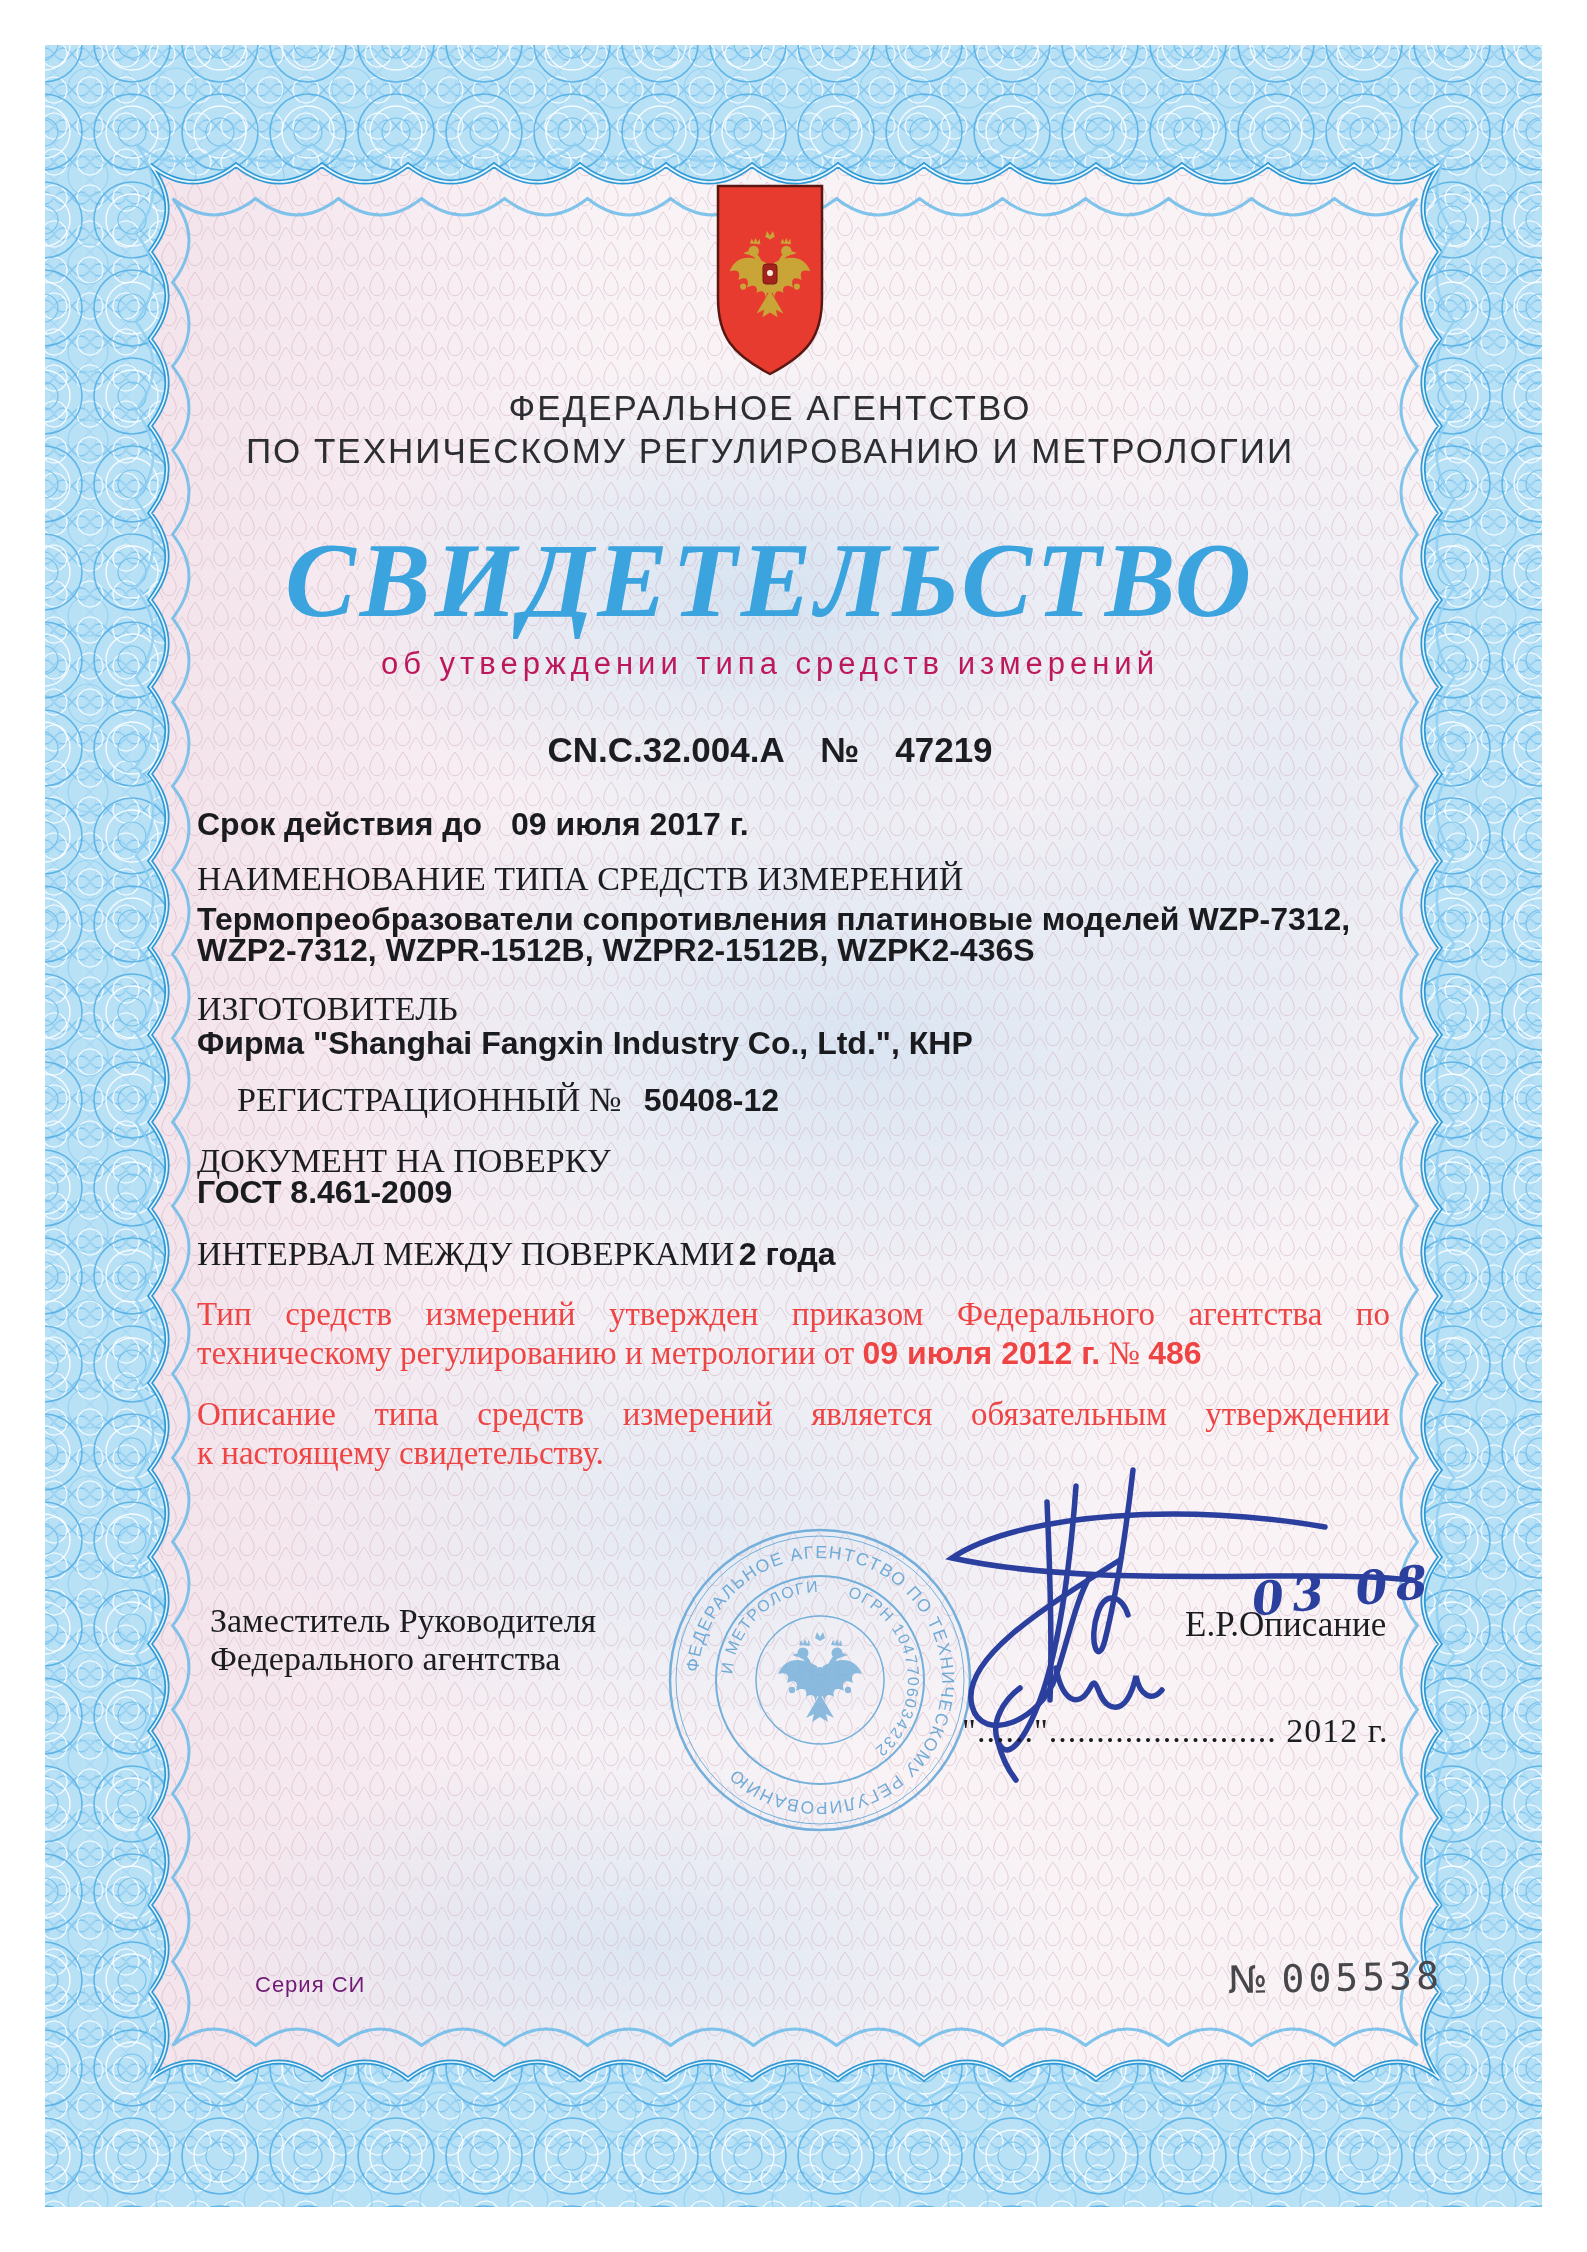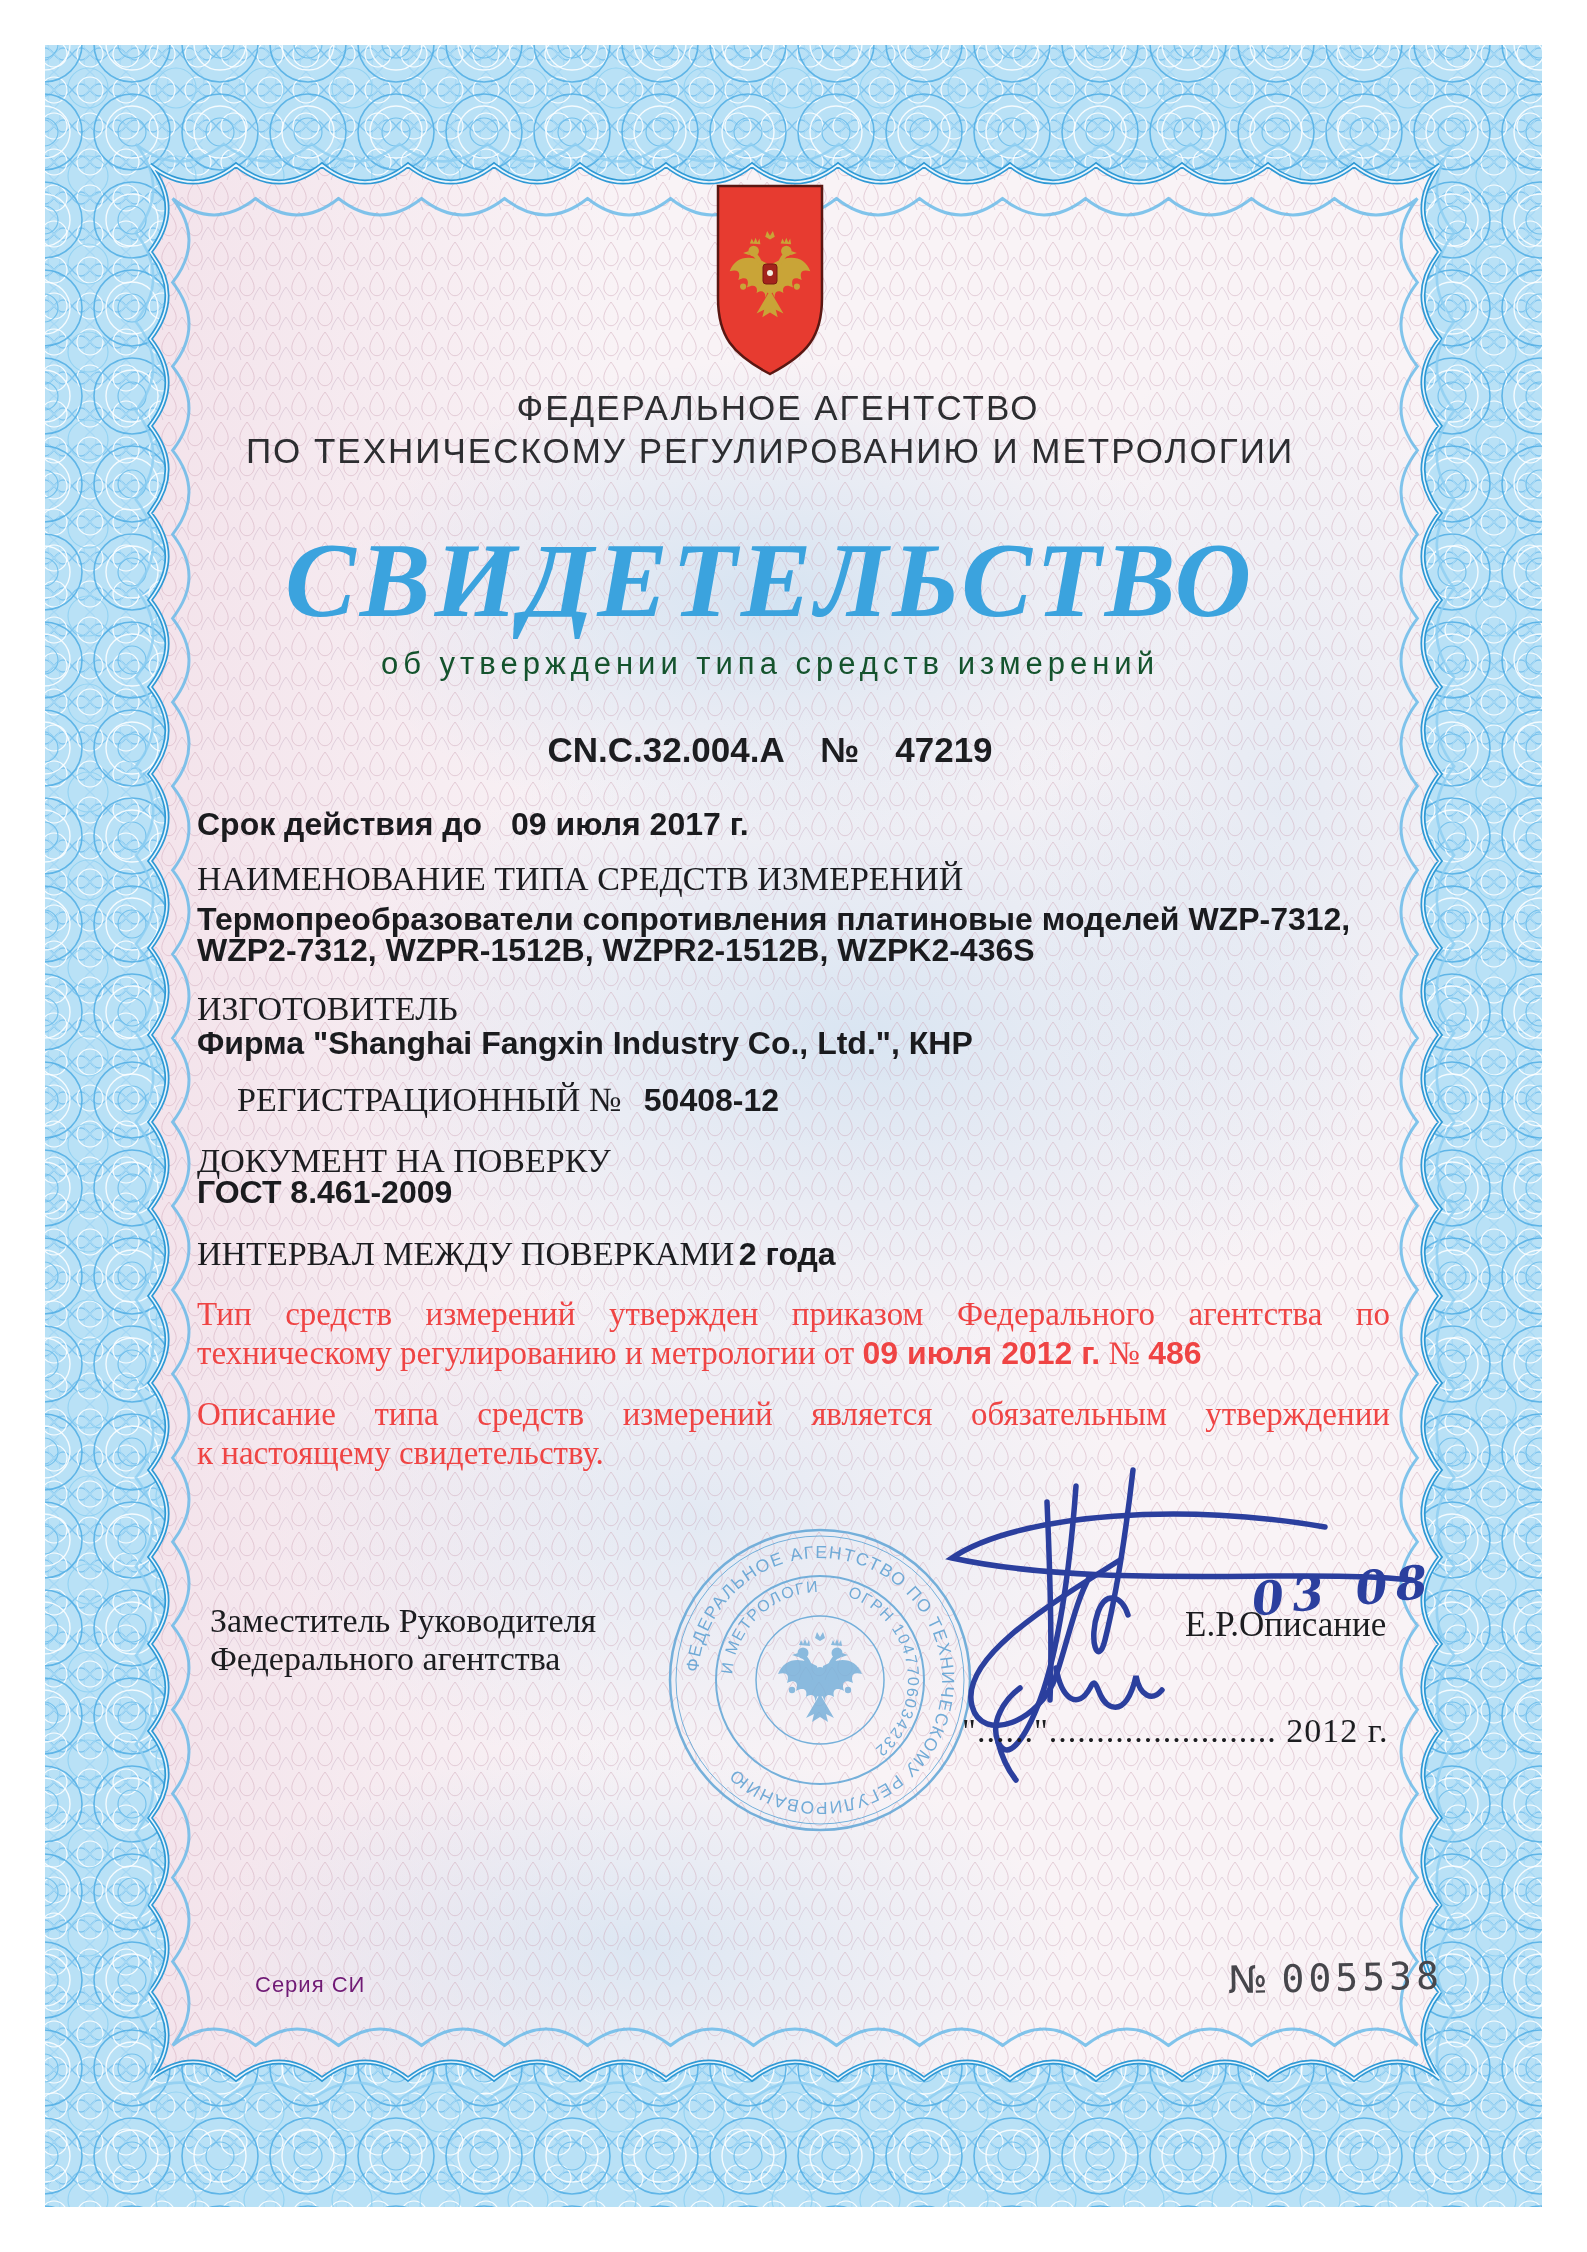--- a/index.html
+++ b/index.html
@@ -6,21 +6,21 @@
   .page{position:relative;width:1587px;height:2252px;background:#ffffff;overflow:hidden;
         font-family:"Liberation Sans",sans-serif;color:#222326;}
   .abs{position:absolute;}
   .bgsvg{position:absolute;left:0;top:0;}
   .center-col{left:70px;width:1400px;text-align:center;}
   .ser{font-family:"Liberation Serif",serif;}
   .sans{font-family:"Liberation Sans",sans-serif;}
   .agency{font-size:35px;letter-spacing:2px;color:#2c2d30;}
   .cert-title{font-family:"Liberation Serif",serif;font-weight:bold;font-size:106px;
               letter-spacing:4px;color:#3ba3de;line-height:1;font-style:italic;}
-  .subtitle{font-size:31px;letter-spacing:5px;color:#14532d;}
+  .subtitle{font-size:31px;letter-spacing:5px;color:#be185d;}
   .cnline{font-size:35px;font-weight:bold;color:#1c1d20;}
   .cnline .gap{display:inline-block;width:26px;}
   .lbl{font-family:"Liberation Serif",serif;font-size:34px;color:#1c1d20;white-space:nowrap;}
   .bold-sans{font-size:32px;font-weight:bold;color:#1a1b1e;white-space:nowrap;}
   .para{font-family:"Liberation Serif",serif;font-size:33px;color:#ef4444;width:1193px;line-height:39px;}
   .jline{display:block;text-align:justify;text-align-last:justify;}
   .serial{font-family:"DejaVu Sans Mono","Liberation Mono",monospace;font-size:38px;
           letter-spacing:4px;color:#46464b;transform:rotate(-1.2deg);}
   .serial .nosign{font-family:"DejaVu Sans",sans-serif;letter-spacing:0;margin-right:14px;}
   .series{font-size:22px;color:#701a75;letter-spacing:1px;}
@@ -135,21 +135,21 @@
     </g>
   </svg>
 
   <svg class="abs" style="left:712px;top:180px;" width="116" height="200" viewBox="0 0 116 200">
     <path d="M6 6 H110 V118 C110 156 96 174 58 194 C20 174 6 156 6 118 Z" fill="#e73b30" stroke="#5a1712" stroke-width="2.5"></path>
     <use href="#eagle" x="10" y="22" width="96" height="150" style="color:#c9a437"></use>
     <rect x="51" y="84" width="14" height="20" rx="3" fill="#a3241c" stroke="#7a1812" stroke-width="1"></rect>
     <circle cx="58" cy="93" r="3" fill="#f3efe4"></circle>
   </svg>
 
-  <div class="abs center-col agency" style="top:388px;padding-left:8px;">ФЕДЕРАЛЬНОЕ АГЕНТСТВО</div>
+  <div class="abs center-col agency" style="top:388px;">ФЕДЕРАЛЬНОЕ АГЕНТСТВО</div>
   <div class="abs center-col agency" style="top:431px;">ПО ТЕХНИЧЕСКОМУ РЕГУЛИРОВАНИЮ И МЕТРОЛОГИИ</div>
 
   <div class="abs center-col cert-title" style="top:528px;">СВИДЕТЕЛЬСТВО</div>
 
   <div class="abs center-col subtitle" style="top:646px;">об утверждении типа средств измерений</div>
 
   <div class="abs center-col cnline" style="top:730px;">
     <span>CN.C.32.004.A</span><span class="gap"></span>
     <span>№</span><span class="gap"></span>
     <span>47219</span>

